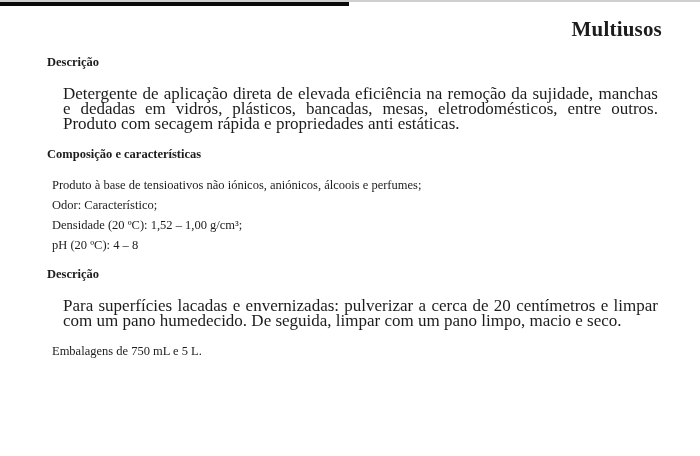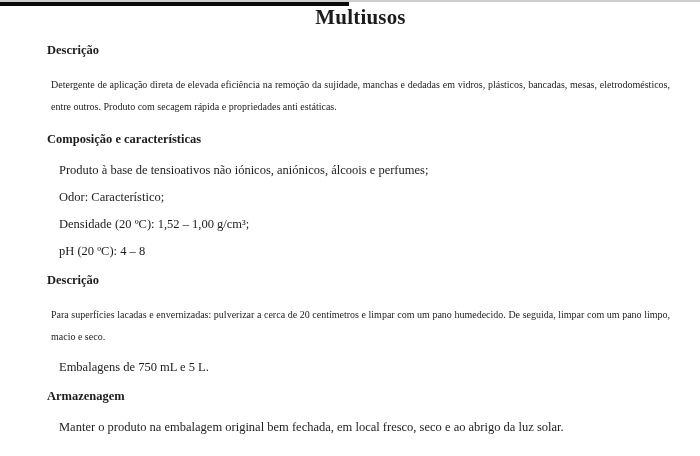--- a/index.html
+++ b/index.html
@@ -33,43 +33,43 @@
     position: absolute;
     top: 0; left: 0;
     width: 349px;
     height: 4px;
     background: var(--rule-dark);
   }
   .page {
     padding: 5px 26px 0 47px;
   }
   h1.doc-title {
-    margin: 0;
+    margin: 12px;
     font-size: 21px;
     line-height: 24px;
     font-weight: bold;
-    text-align: center;
+    text-align: right;
     letter-spacing: 0.2px;
   }
   h2.sec-heading {
     font-size: 12.5px;
     line-height: 15px;
     font-weight: bold;
     margin: 14px 0 16px 0;
   }
   p.body-par {
-    font-size: 10px;
-    line-height: 22px;
-    margin: 4px;
+    font-size: 17px;
+    line-height: 15px;
+    margin: 16px;
     text-align: justify;
   }
   p.body-line {
     font-size: 12.5px;
     line-height: 15px;
-    margin: 12px;
+    margin: 5px;
     text-align: left;
   }
   section { margin: 0; }
 </style>
 </head>
 <body>
 
 <div class="top-rule">
   <div class="top-rule-dark"></div>
 </div>
@@ -93,18 +93,14 @@
 
   <section>
     <h2 class="sec-heading">Descrição</h2>
     <p class="body-par">Para superfícies lacadas e envernizadas: pulverizar a cerca de 20 centímetros e limpar com um pano humedecido. De seguida, limpar com um pano limpo, macio e seco.</p>
   </section>
 
   <section>
     <p class="body-line">Embalagens de 750 mL e 5 L.</p>
   </section>
 
-  <section>
-    <h2 class="sec-heading">Armazenagem</h2>
-    <p class="body-line">Manter o produto na embalagem original bem fechada, em local fresco, seco e ao abrigo da luz solar.</p>
-  </section>
 
 </div>
 
 </body></html>

